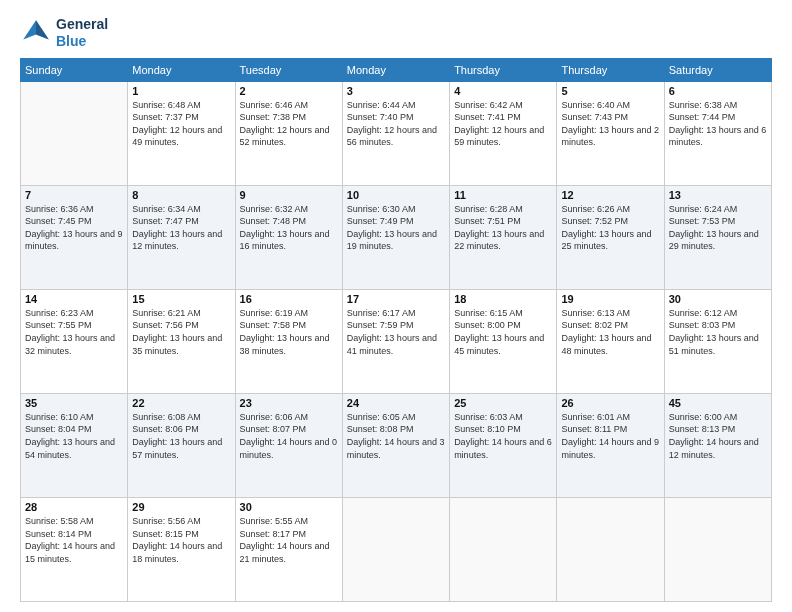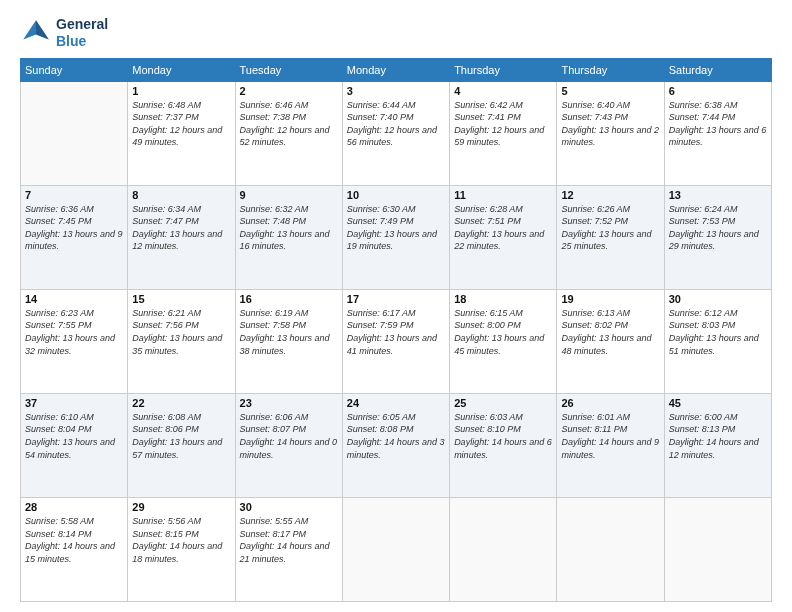--- a/index.html
+++ b/index.html
@@ -82,21 +82,20 @@
       font-size: 11px;
       font-weight: bold;
       color: #111;
       display: block;
       margin-bottom: 2px;
     }
     .day-info {
       font-size: 9px;
       line-height: 1.4;
       color: #333;
-      font-style: italic;
     }
     .row-alt td {
       background: #f0f4f8;
     }
   </style>
 </head>
 <body>
 
 <div class="page">
   <div class="header">
@@ -211,21 +210,21 @@
             <span class="day-num">19</span>
             <div class="day-info">Sunrise: 6:13 AM<br>Sunset: 8:02 PM<br>Daylight: 13 hours and 48 minutes.</div>
           </td>
           <td>
             <span class="day-num">30</span>
             <div class="day-info">Sunrise: 6:12 AM<br>Sunset: 8:03 PM<br>Daylight: 13 hours and 51 minutes.</div>
           </td>
         </tr>
         <tr class="row-alt">
           <td>
-            <span class="day-num">37</span>
+            <span class="day-num">35</span>
             <div class="day-info">Sunrise: 6:10 AM<br>Sunset: 8:04 PM<br>Daylight: 13 hours and 54 minutes.</div>
           </td>
           <td>
             <span class="day-num">22</span>
             <div class="day-info">Sunrise: 6:08 AM<br>Sunset: 8:06 PM<br>Daylight: 13 hours and 57 minutes.</div>
           </td>
           <td>
             <span class="day-num">23</span>
             <div class="day-info">Sunrise: 6:06 AM<br>Sunset: 8:07 PM<br>Daylight: 14 hours and 0 minutes.</div>
           </td>

